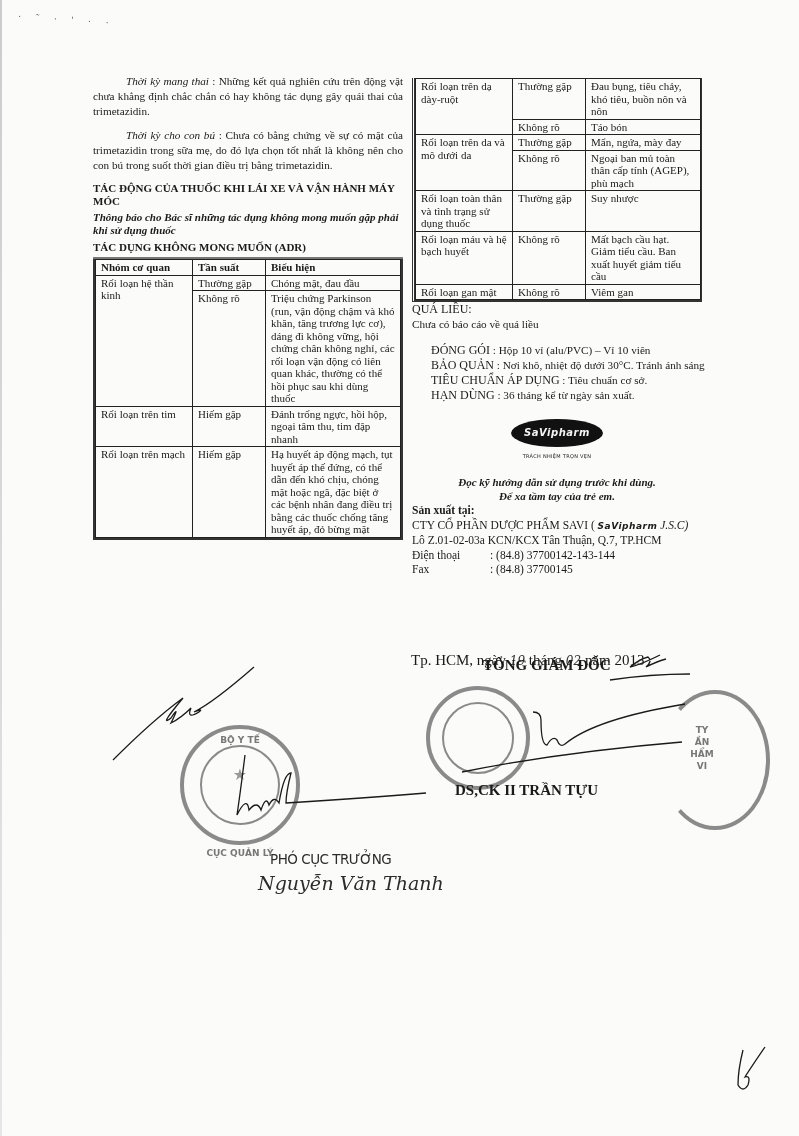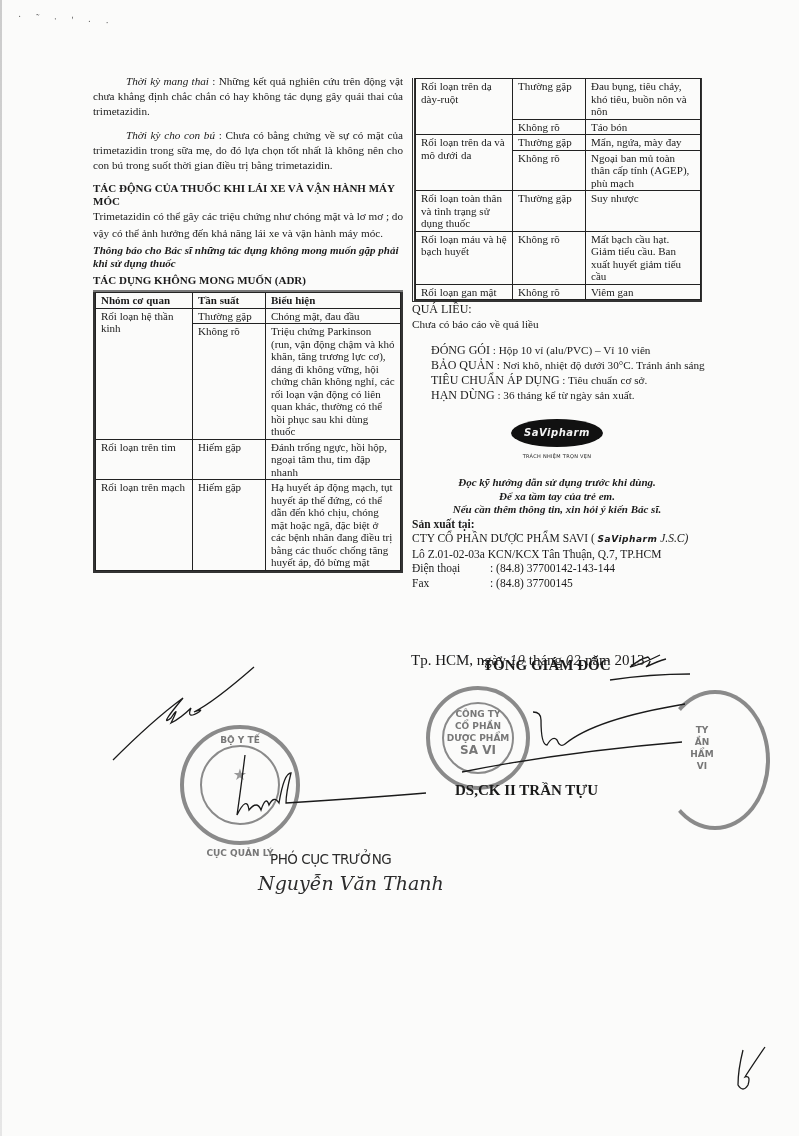--- a/index.html
+++ b/index.html
@@ -62,21 +62,20 @@
 <div class="scan-specks">· ˜ · ' · ·</div>
 
 <div class="col-left">
   <p class="indent para justify">
     <i>Thời kỳ mang thai</i><span> : Những kết quả nghiên cứu trên động vật chưa khẳng định chắc chắn có hay không tác dụng gây quái thai của trimetazidin.</span>
   </p>
   <p class="indent para justify">
     <i>Thời kỳ cho con bú</i><span> : Chưa có bằng chứng về sự có mặt của trimetazidin trong sữa mẹ, do đó lựa chọn tốt nhất là không nên cho con bú trong suốt thời gian điều trị bằng trimetazidin.</span>
   </p>
   <p class="heading">TÁC ĐỘNG CỦA THUỐC KHI LÁI XE VÀ VẬN HÀNH MÁY MÓC</p>
-  <p class="justify" style="line-height:16.5px;">Trimetazidin có thể gây các triệu chứng như chóng mặt và lơ mơ ; do vậy có thể ảnh hưởng đến khả năng lái xe và vận hành máy móc.</p>
   <p class="notice">Thông báo cho Bác sĩ những tác dụng không mong muốn gặp phải khi sử dụng thuốc</p>
   <p class="heading" style="margin-top:4px;">TÁC DỤNG KHÔNG MONG MUỐN (ADR)</p>
   <div class="gray-rule"></div>
 
   <div class="left-table-wrap">
   <table class="adr">
     <tbody>
           <tr>
       <th class="c1">Nhóm cơ quan</th>
       <th class="c2">Tần suất</th>
@@ -158,21 +157,20 @@
   </div>
 
   <div class="logo-wrap">
     <div class="logo-oval">SaVipharm</div>
     <div class="logo-tag">TRÁCH NHIỆM TRỌN VẸN</div>
   </div>
 
   <div>
     <p class="center-italic">Đọc kỹ hướng dẫn sử dụng trước khi dùng.</p>
     <p class="center-italic">Để xa tầm tay của trẻ em.</p>
-    <p class="center-italic">Nếu cần thêm thông tin, xin hỏi ý kiến Bác sĩ.</p>
   </div>
 
   <div style="font-size:11.5px; line-height:14.5px;">
     <p class="bold">Sản xuất tại:</p>
     <p style="white-space:nowrap;">
       <span>CTY CỔ PHẦN DƯỢC PHẨM SAVI (</span>
       <span class="brand-inline">SaVipharm</span>
       <i>J.S.C)</i>
     </p>
     <p>Lô Z.01-02-03a KCN/KCX Tân Thuận, Q.7, TP.HCM</p>
@@ -191,26 +189,20 @@
   <span>Tp. HCM, ngày</span>
   <span class="hand">19</span>
   <span>tháng</span>
   <span class="hand">02</span>
   <span>năm 2013</span>
 </div>
 <div class="director-title">TỔNG GIÁM ĐỐC</div>
 
 <div class="stamp" style="left:426px; top:686px; width:104px; height:104px;">
   <div class="stamp-inner" style="left:12px; top:12px; width:72px; height:72px;"></div>
-  <div class="stamp-text" style="top:18px; font-size:9px; line-height:12px;">
-    <div>CÔNG TY</div>
-    <div>CỔ PHẦN</div>
-    <div>DƯỢC PHẨM</div>
-    <div style="font-size:12px;">SA VI</div>
-  </div>
 </div>
 <div class="stamp" style="left:660px; top:690px; width:110px; height:140px; border-left-color:transparent; border-bottom-color:#8a8a8a;">
   <div class="stamp-text" style="top:30px; left:18px; width:40px; font-size:9px; line-height:12px;">TY<br>ẦN<br>HẨM<br>VI</div>
 </div>
 <div class="director-name">DS,CK II TRẦN TỰU</div>
 
 <div class="stamp" style="left:180px; top:725px; width:120px; height:120px;">
   <div class="stamp-inner" style="left:16px; top:16px; width:80px; height:80px;"></div>
   <div class="stamp-text" style="top:6px; font-size:9px;">BỘ Y TẾ</div>
   <div class="stamp-text" style="top:36px; font-size:16px; color:#999;">★</div>

